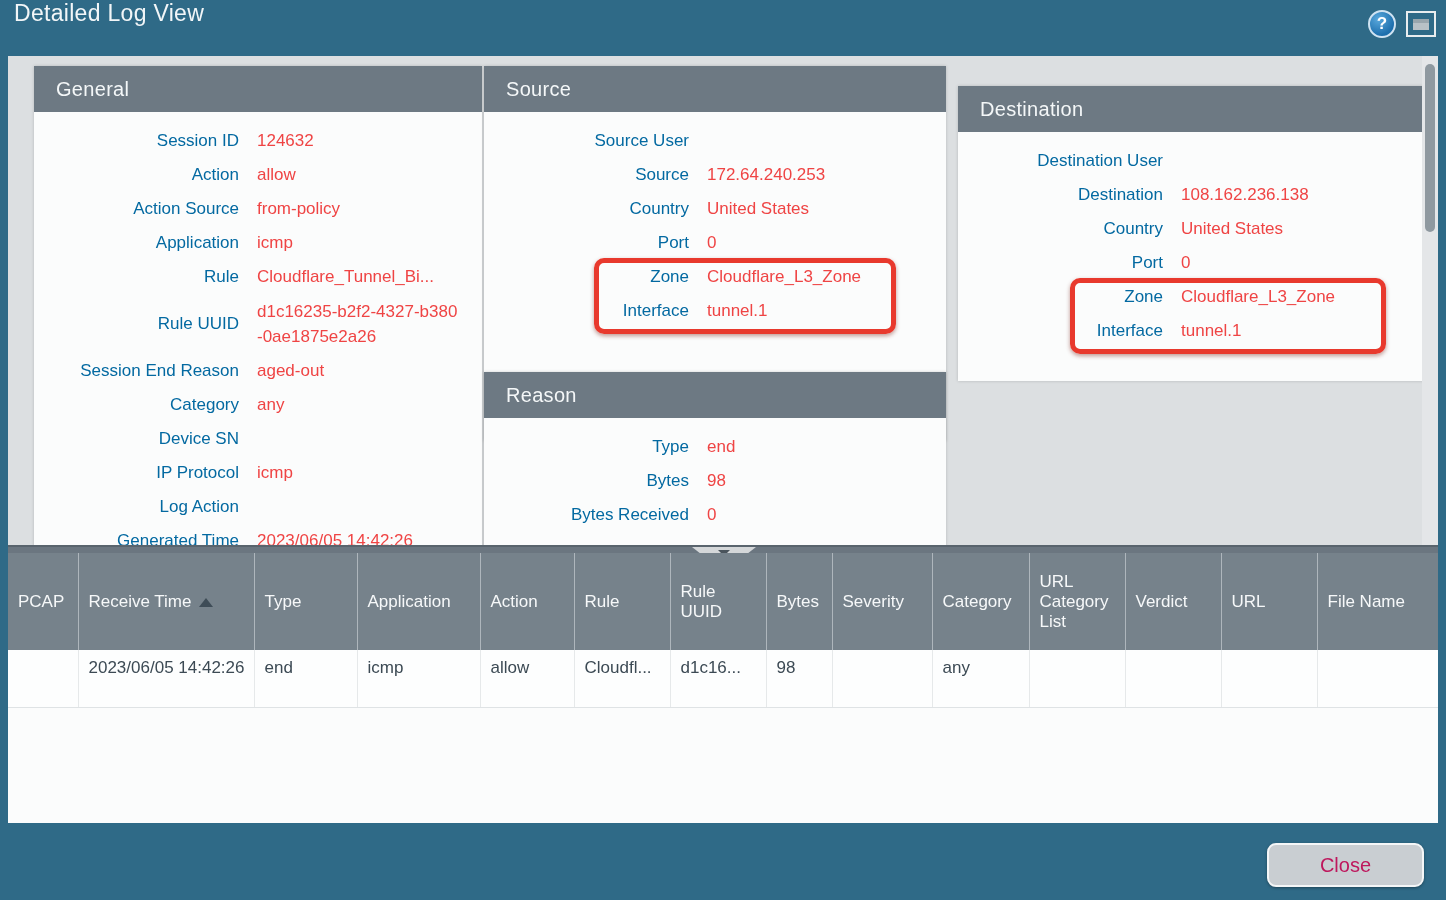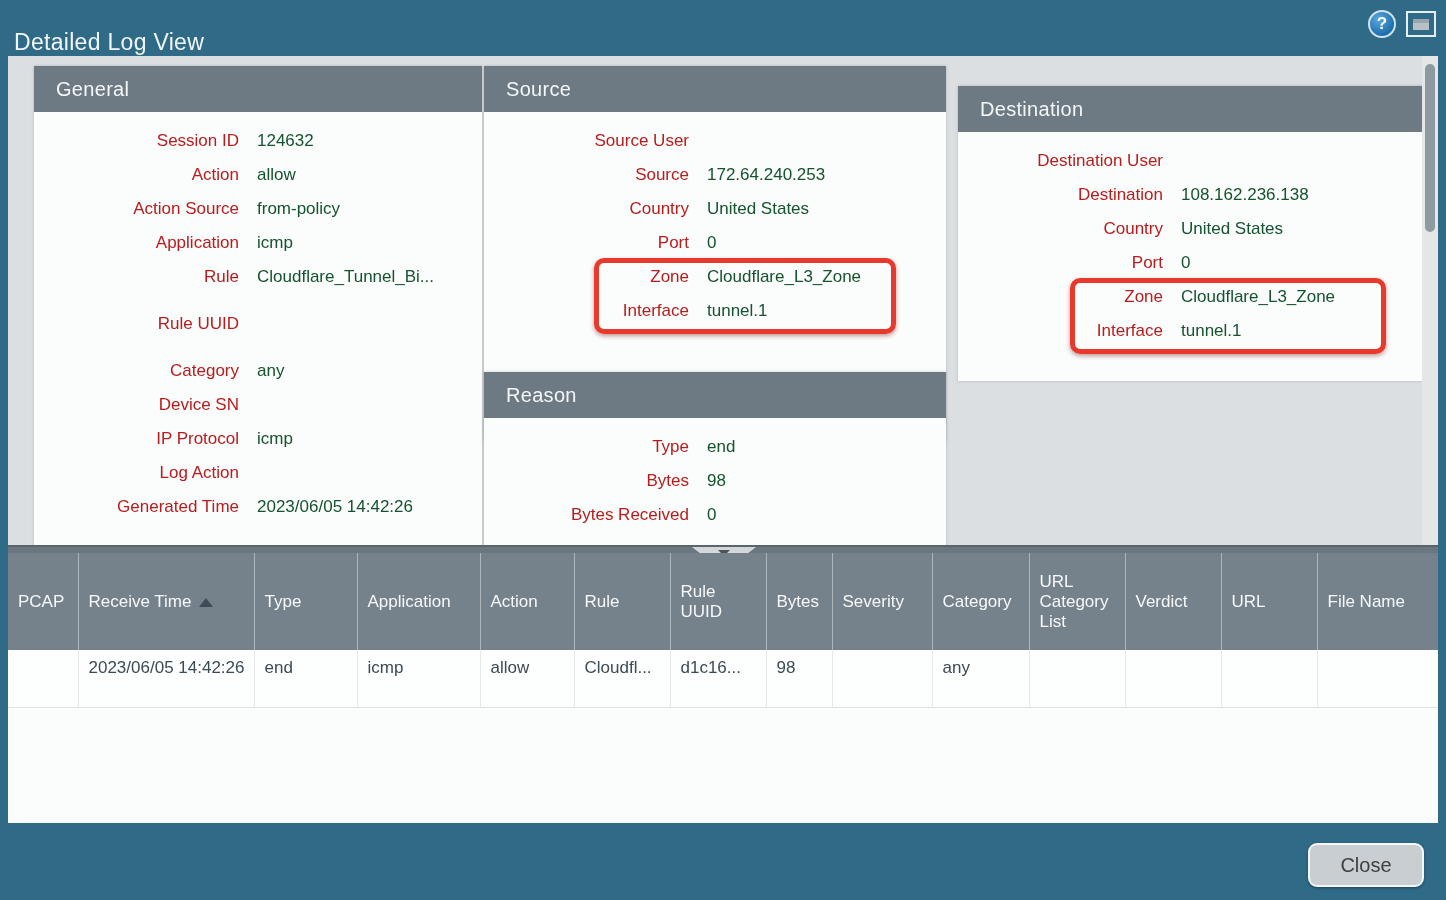--- a/index.html
+++ b/index.html
@@ -4,43 +4,43 @@
 <style>
   * { margin:0; padding:0; box-sizing:border-box; }
   html,body { width:1446px; height:900px; overflow:hidden; }
   body {
     font-family:"Liberation Sans", sans-serif;
     background:#2f6a87;
     position:relative;
   }
 
   
-  .titlebar { position:absolute; left:0; top:0; width:1446px; height:56px; display:flex; align-items:flex-end; }
+  .titlebar { position:absolute; left:0; top:0; width:1446px; height:56px; display:flex; align-items:flex-start; }
   .titlebar h1 { color:#f2f6f8; font-size:23px; font-weight:300; letter-spacing:.3px; padding-left:14px; }
   .tb-icons { position:absolute; right:10px; top:10px; display:flex; gap:10px; align-items:center; }
   .help-ic { width:28px; height:28px; border-radius:50%;
     background:radial-gradient(circle at 35% 30%, #5aa9dd, #1d6fad 70%);
     border:2px solid #cfe3f2; color:#ffffff; font-size:17px; font-weight:bold;
     display:flex; align-items:center; justify-content:center; cursor:pointer; }
   .win-ic { width:30px; height:26px; background:#2f6a87; border:2px solid #e9edef;
     display:flex; align-items:center; justify-content:center; cursor:pointer; }
   .win-ic .inner { width:16px; height:11px; background:#b9c1c6; border-top:4px solid #9aa6ad; }
 
   
   .content { position:absolute; left:8px; top:56px; width:1430px; height:489px;
     background:#dcdfe1; overflow:hidden; }
 
   .panel { position:absolute; background:#fbfcfc; box-shadow:0 0 3px rgba(0,0,0,.18); }
   .panel-h { height:46px; background:#6d7983; color:#f4f7f8; font-size:20px; font-weight:300;
     display:flex; align-items:center; padding-left:22px; letter-spacing:.3px; }
   .panel-b { padding-top:12px; }
 
   .frow { display:flex; line-height:34px; font-size:17px; }
-  .frow .lbl { width:205px; text-align:right; color:#b91c1c; flex:none; }
-  .frow .val { margin-left:18px; color:#14532d; flex:1; word-break:break-all; padding-right:10px; }
+  .frow .lbl { width:205px; text-align:right; color:#0369a1; flex:none; }
+  .frow .val { margin-left:18px; color:#ef4444; flex:1; word-break:break-all; padding-right:10px; }
   .frow.wrap2 { line-height:25px; padding:5px 0; }
   .frow.wrap2 .lbl { line-height:50px; }
   .frow.wrap2 .val { max-width:215px; }
 
   .p-general { left:26px; top:10px; width:448px; height:600px; }
   .p-source { left:476px; top:10px; width:462px; height:375px; }
   .p-details { left:476px; top:316px; width:462px; height:200px; }
   .p-destination { left:950px; top:10px; width:468px; height:295px;margin-top:20px; }
 
   .hl-box { position:absolute; border:5px solid #e8392d; border-radius:10px;
@@ -63,23 +63,23 @@
   table.log th { background:#76828b; color:#f6f8f9; font-weight:400; font-size:17px; text-align:left;
     height:97px; padding:6px 4px 6px 10px; vertical-align:middle; border-left:1px solid #aeb6bc; cursor:pointer; }
   table.log th:first-child { border-left:none;margin-left:24px; }
   table.log td { font-size:17px; color:#3c4a54; padding:8px 4px 8px 10px; height:57px;
     vertical-align:top; border-right:1px solid #e6e9ea; border-bottom:1px solid #dfe3e5; background:#fdfefe; }
   table.log td:last-child { border-right:none; }
   .sort-asc { display:inline-block; width:0; height:0; border-left:7px solid transparent; border-right:7px solid transparent;
     border-bottom:9px solid #3e4c57; margin-left:8px; vertical-align:middle; }
 
   
-  .close-btn { position:absolute; right:22px; bottom:13px; width:116px; height:44px;
+  .close-btn { position:absolute; right:22px; bottom:13px; width:157px; height:44px;
     background:#c9ced2; border:2px solid #f4f6f7; border-radius:9px;
-    font-family:"Liberation Sans",sans-serif; font-size:20px; color:#404040; cursor:pointer;
+    font-family:"Liberation Sans",sans-serif; font-size:20px; color:#be185d; cursor:pointer;
     box-shadow:0 1px 3px rgba(0,0,0,.35); }
 </style>
 </head>
 <body>
 
 <div class="titlebar">
   <h1>Detailed Log View</h1>
   <div class="tb-icons">
     <div class="help-ic">
         <span>?</span>
@@ -110,20 +110,25 @@
       <div class="frow">
           <span class="lbl">Application</span>
           <span class="val">icmp</span>
         </div>
       <div class="frow">
           <span class="lbl">Rule</span>
           <span class="val">Cloudflare_Tunnel_Bi...</span>
         </div>
       <div class="frow wrap2">
           <span class="lbl">Rule UUID</span>
+          <span class="val">d1c16235-b2f2-4327-b380-0ae1875e2a26</span>
+        </div>
+      <div class="frow">
+          <span class="lbl">Session End Reason</span>
+          <span class="val">aged-out</span>
         </div>
       <div class="frow">
           <span class="lbl">Category</span>
           <span class="val">any</span>
         </div>
       <div class="frow">
           <span class="lbl">Device SN</span>
           <span class="val"></span>
         </div>
       <div class="frow">

